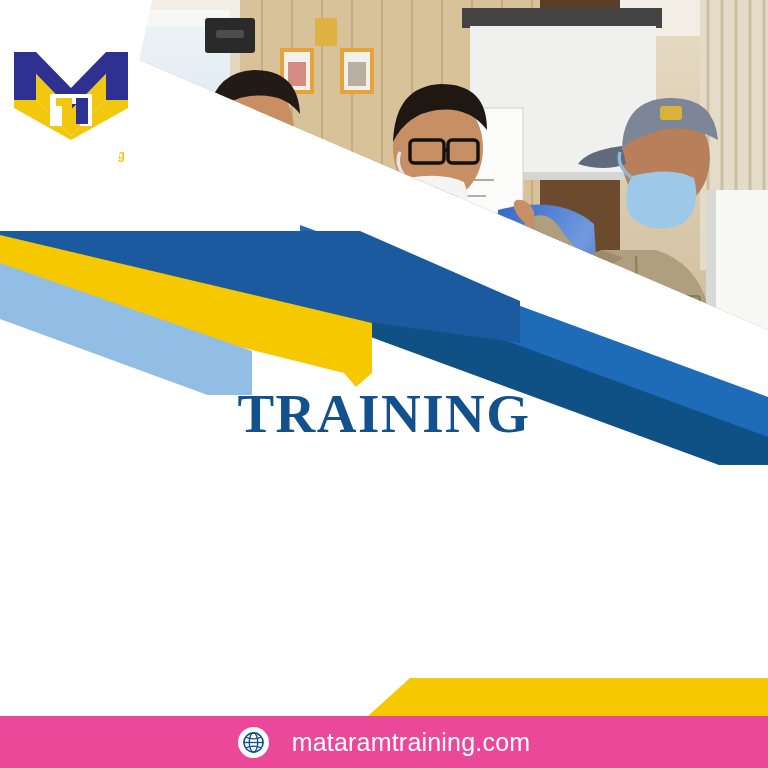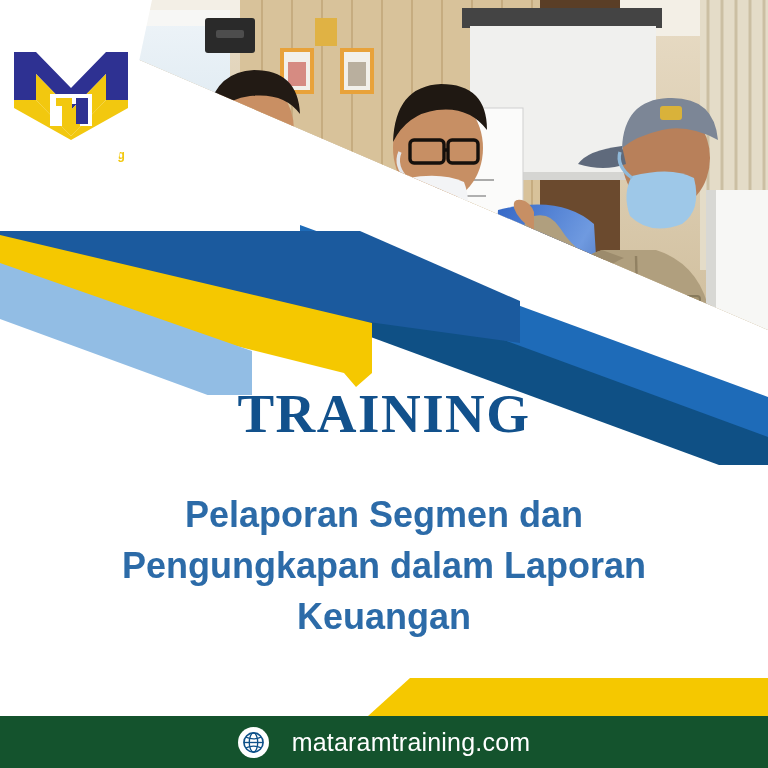--- a/index.html
+++ b/index.html
@@ -56,21 +56,21 @@
   
   .yellow-accent{
     position:absolute;left:368px;top:678px;width:400px;height:38px;background:#F5C800;
     -webkit-clip-path:polygon(42px 0,400px 0,400px 38px,0 38px);
             clip-path:polygon(42px 0,400px 0,400px 38px,0 38px);
     z-index:9;
   }
 
   
   .footer{
-    position:absolute;left:0;bottom:0;width:768px;height:52px;background:#14532d;
+    position:absolute;left:0;bottom:0;width:768px;height:52px;background:#ec4899;
     display:flex;align-items:center;justify-content:center;gap:23px;z-index:11;
   }
   .globe{
     width:31px;height:31px;border-radius:50%;background:#ffffff;
     display:flex;align-items:center;justify-content:center;flex:0 0 auto;
   }
   .globe svg{display:block;width:23px;height:23px;}
   .site{
     color:#ffffff;font-size:25px;font-weight:400;letter-spacing:.2px;
     font-family:"Liberation Sans", sans-serif;
@@ -291,21 +291,20 @@
   <div class="ribbons-left">
     <svg viewBox="0 0 520 180" width="520" height="180" aria-hidden="true">
       <polygon points="0,16 360,16 520,86 520,128 0,56" fill="#1B5A9E"></polygon>
       <polygon points="0,20 372,108 372,158 356,172 344,158 0,72" fill="#F5C800"></polygon>
       <polygon points="0,48 252,136 252,186 236,200 224,186 0,104" fill="#92BDE4"></polygon>
     </svg>
   </div>
 
   <div class="text-block">
     <h1 class="title">TRAINING</h1>
-    <h2 class="subtitle">Pelaporan Segmen dan Pengungkapan dalam Laporan Keuangan</h2>
   </div>
 
   <div class="yellow-accent"></div>
 
   <div class="footer">
     <span class="globe">
       <svg viewBox="0 0 24 24" aria-hidden="true">
         <circle cx="12" cy="12" r="10" fill="none" stroke="#0E5189" stroke-width="1.7"></circle>
         <ellipse cx="12" cy="12" rx="4.4" ry="10" fill="none" stroke="#0E5189" stroke-width="1.4"></ellipse>
         <line x1="2" y1="12" x2="22" y2="12" stroke="#0E5189" stroke-width="1.4"></line>

